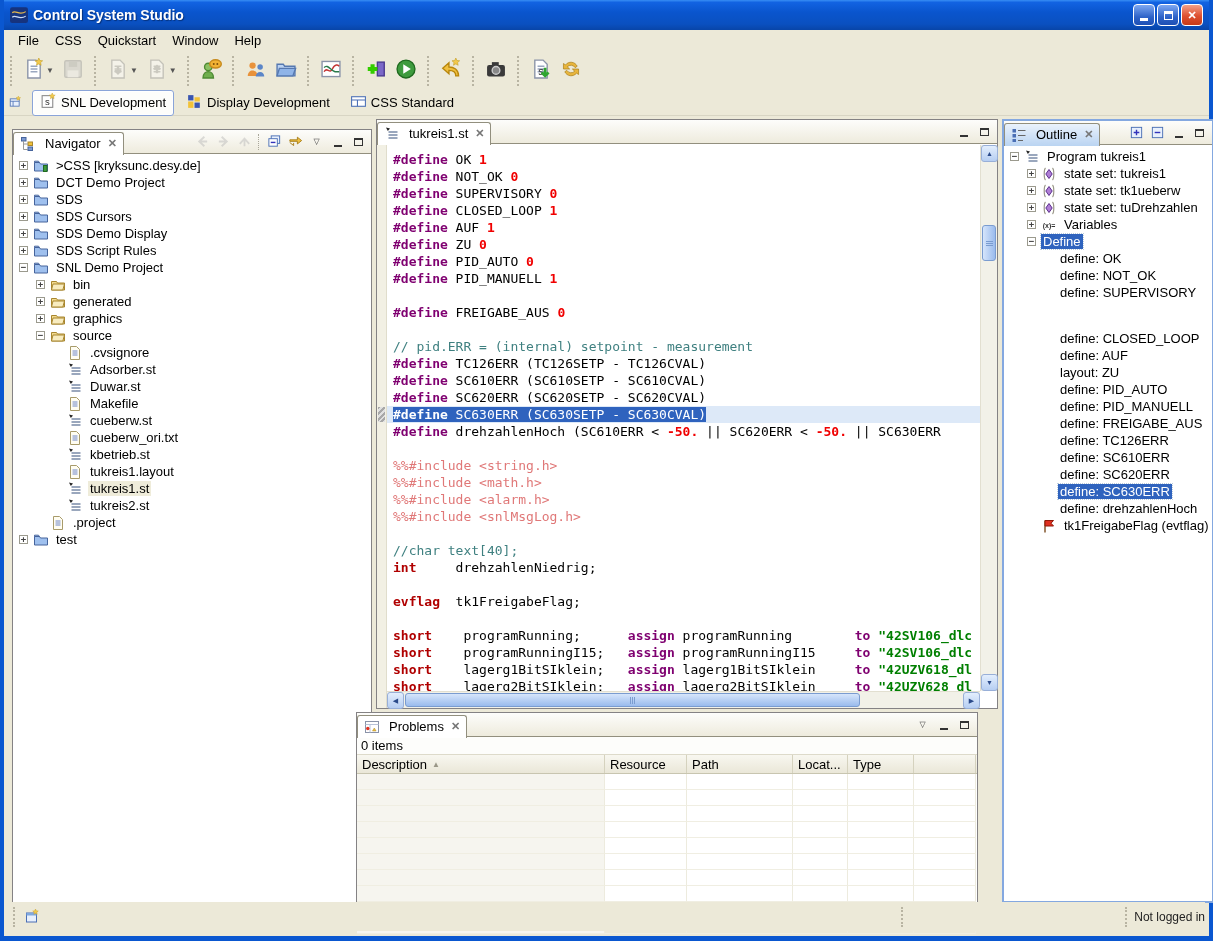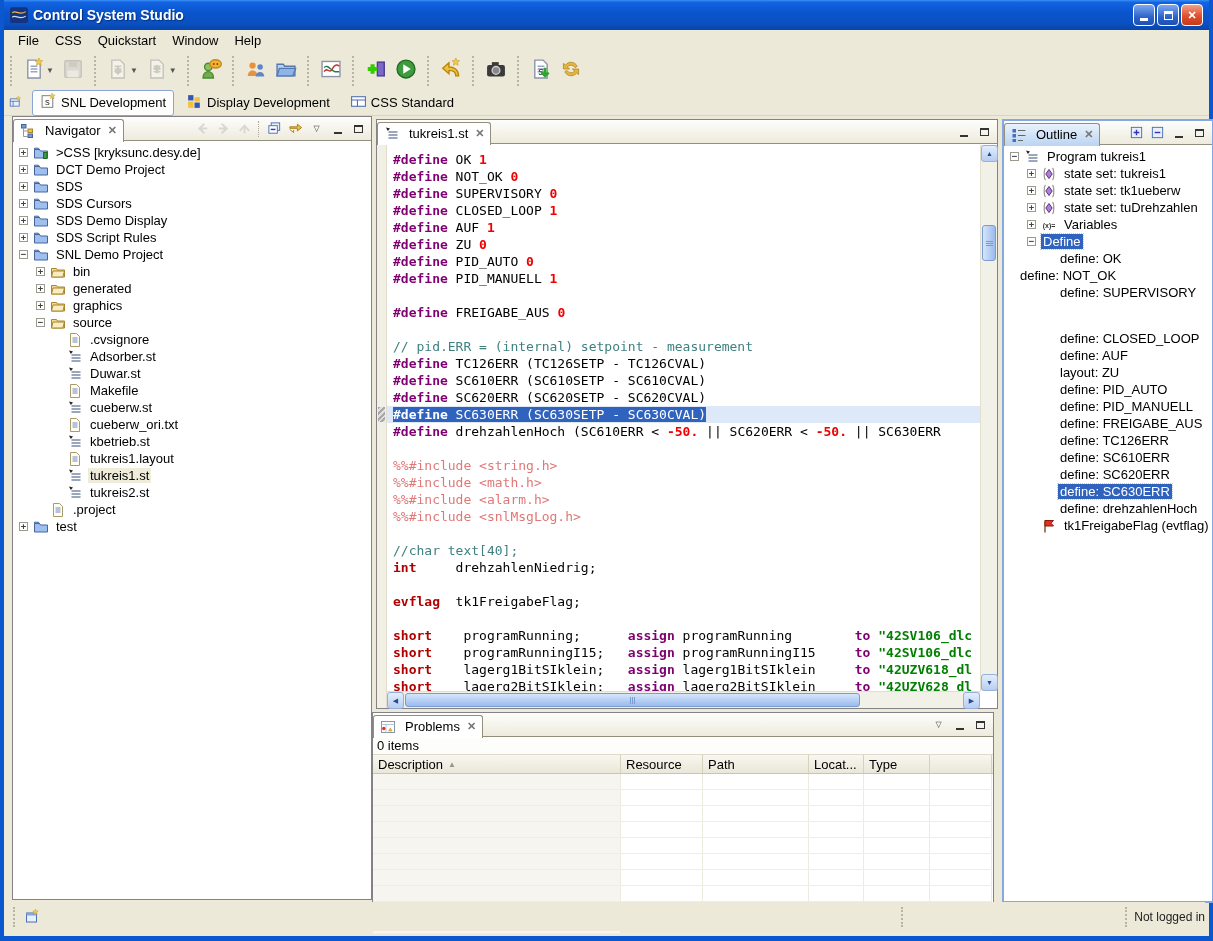--- a/index.html
+++ b/index.html
@@ -31,23 +31,23 @@
   
   #perspbar { height:26px; display:flex; align-items:center; background:#ECE9D8; border-bottom:1px solid #D8D5C4; padding-left:4px; font-size:13px; }
   .persp-open { width:24px; height:22px; display:flex; align-items:center; justify-content:center; border-right:2px dotted #B8B4A2; margin-right:5px; padding-right:4px;}
   .persp { display:flex; align-items:center; gap:4px; padding:2px 7px; margin-right:4px; border-radius:3px; border:1px solid transparent; }
   .persp.active { background:#FDFDFB; border-color:#8AA4D8; box-shadow:0 0 0 1px #fff inset; }
   .persp svg { width:17px; height:17px; }
 
   
   #main { position:absolute; left:4px; right:4px; top:116px; height:791px; background:#ECE9D8; }
   .panel { position:absolute; background:#fff; border:1px solid #848284; }
-  #navigator { left:4px; top:0; width:360px; height:784px; }
+  #navigator { left:4px; top:13px; width:360px; height:784px; }
   #editor    { left:368px; top:3px; width:622px; height:590px; }
-  #problems  { left:364px; top:596px; width:622px; height:191px; }
+  #problems  { left:348px; top:596px; width:622px; height:191px; }
   #outline   { left:994px; top:3px; width:212px; height:784px; border:2px solid #84A8E0; }
 
   .view-header { height:24px; background:linear-gradient(180deg,#FDFDFB,#EEEBDD); border-bottom:1px solid #928F7E; display:flex; align-items:center; position:relative; }
   .view-tab { height:23px; margin-top:1px; display:flex; align-items:center; gap:4px; padding:0 6px; background:#fff; border:1px solid #928F7E; border-bottom:none; border-radius:3px 3px 0 0; font-size:13px; position:relative; top:1px; }
   .view-tab.focused { background:linear-gradient(180deg,#EAF2FC,#BAD4F2); }
   .view-tab svg { width:15px; height:15px; }
   .tab-close { color:#777; font-size:11px; margin-left:3px; font-weight:bold; }
   .hdr-tools { margin-left:auto; display:flex; align-items:center; gap:2px; padding-right:3px; }
   .hdr-btn { width:19px; height:18px; display:flex; align-items:center; justify-content:center; border:1px solid transparent; border-radius:2px; }
   .hdr-btn svg { width:15px; height:15px; }
@@ -778,21 +778,21 @@
             <span class="tlabel">Variables</span>
           </div>
           <div class="trow" style="padding-left: 23px;">
             <span class="exp">−</span>
             <span class="tlabel sel-active">Define</span>
           </div>
           <div class="trow" style="padding-left: 40px;">
             <span class="exp-sp"></span>
             <span class="tlabel">define: OK</span>
           </div>
-          <div class="trow" style="">
+          <div class="trow" style="padding-left: 40px;">
             <span class="exp-sp"></span>
             <span class="tlabel">define: NOT_OK</span>
           </div>
           <div class="trow" style="padding-left: 40px;">
             <span class="exp-sp"></span>
             <span class="tlabel">define: SUPERVISORY</span>
           </div>
           <div class="trow" style="padding-left: 40px; margin-top: 29px;">
             <span class="exp-sp"></span>
             <span class="tlabel">define: CLOSED_LOOP</span>

